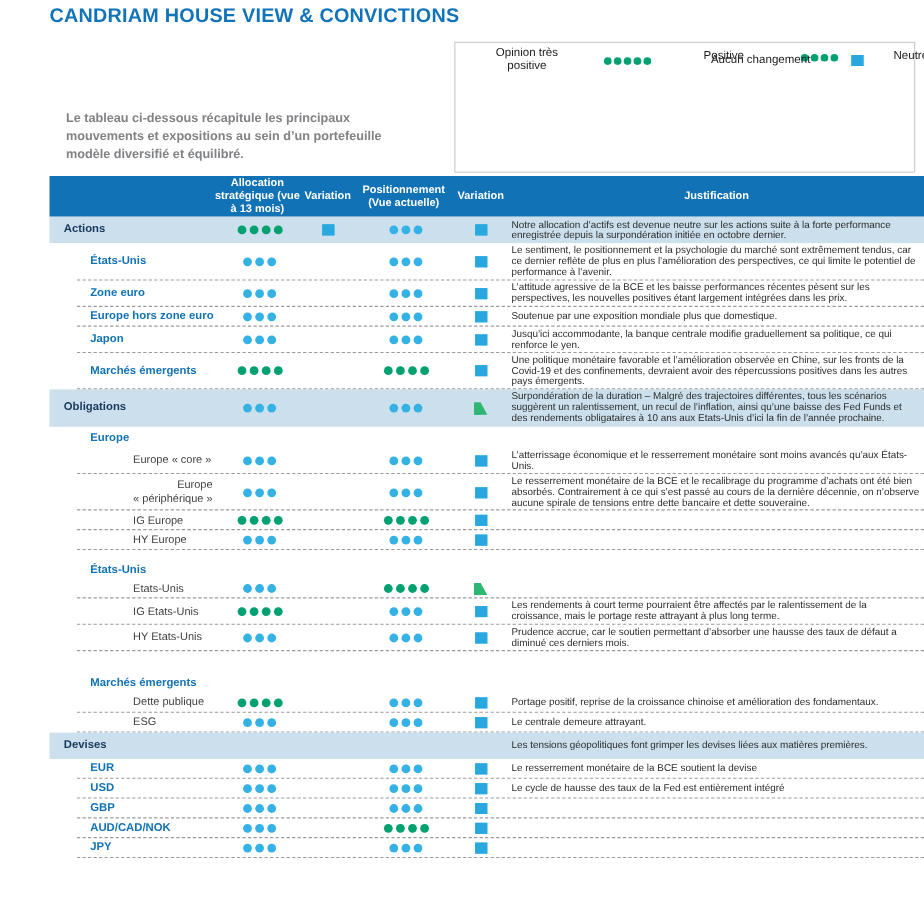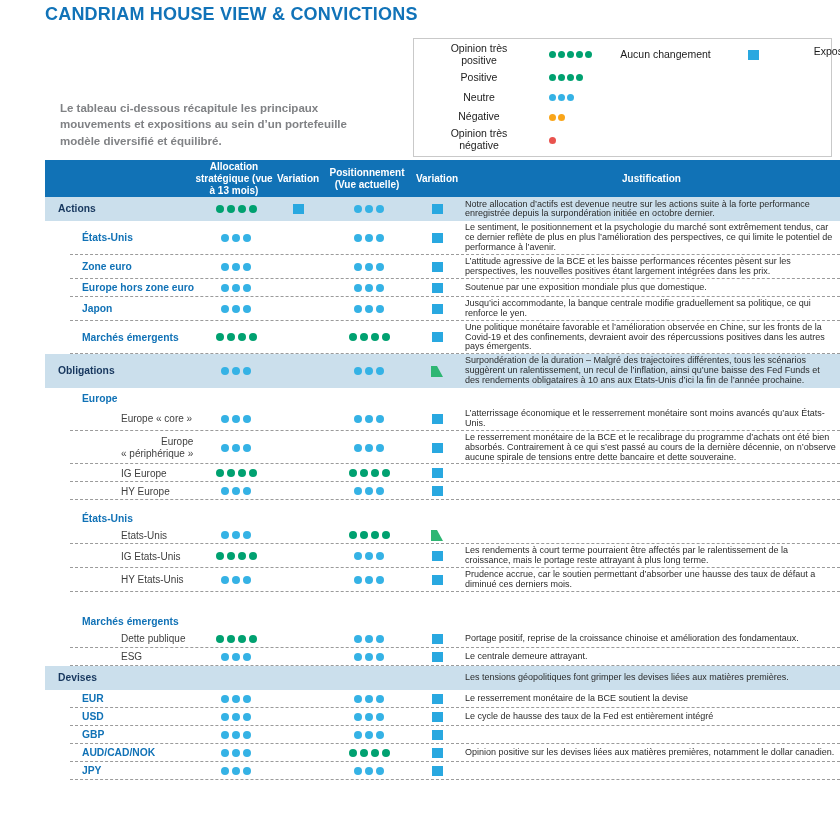--- a/index.html
+++ b/index.html
@@ -8,21 +8,21 @@
     background:#ffffff;font-family:"Liberation Sans",sans-serif;
     -webkit-font-smoothing:antialiased;
   }
   .title{position:absolute;left:45px;top:4px;font-size:18px;font-weight:bold;
     color:var(--brand_blue);letter-spacing:.2px;}
   .intro{position:absolute;left:60px;top:100px;width:340px;font-size:11.5px;
     font-weight:bold;color:var(--intro_gray);line-height:1.42;white-space:pre-line;}
   
   .legend{position:absolute;left:413px;top:38px;width:419px;height:119px;
     border:1px solid #c9c9c9;box-sizing:border-box;display:flex;padding:3px 0;}
-  .legend-col-left{width:205px;display:flex;flex-direction:column;justify-content:space-between;}
+  .legend-col-left{width:205px;display:flex;flex-direction:row;justify-content:space-between;}
   .legend-col-right{flex:1;display:flex;flex-direction:row;gap:24px;}
   .legend-row{display:flex;align-items:center;}
   .legend-row.tall{height:26px;}
   .legend-row.short{height:20px;}
   .legend-label{width:130px;text-align:center;font-size:10.5px;color:#1c1c1c;
     line-height:1.12;white-space:pre-line;}
   .legend-col-right .legend-label{width:145px;}
   .legend-dots{margin-left:4px;display:flex;align-items:center;}
   .legend-icon{margin-left:10px;display:flex;align-items:center;}
   
@@ -607,21 +607,20 @@
           <span class="legend-dots">
             <span class="dot c-green"></span>
             <span class="dot c-green"></span>
             <span class="dot c-green"></span>
             <span class="dot c-green"></span>
           </span>
         </div>
         <div class="cell">
           <span class="tri right c-blue"></span>
         </div>
-        <div class="cell just-cell">Opinion positive sur les devises liées aux matières premières, notamment le dollar canadien.</div>
       </div>
       <div class="row grid-cols sub dashed">
         <div class="cell label-cell">JPY</div>
         <div class="cell">
           <span class="legend-dots">
             <span class="dot c-blue"></span>
             <span class="dot c-blue"></span>
             <span class="dot c-blue"></span>
           </span>
         </div>

